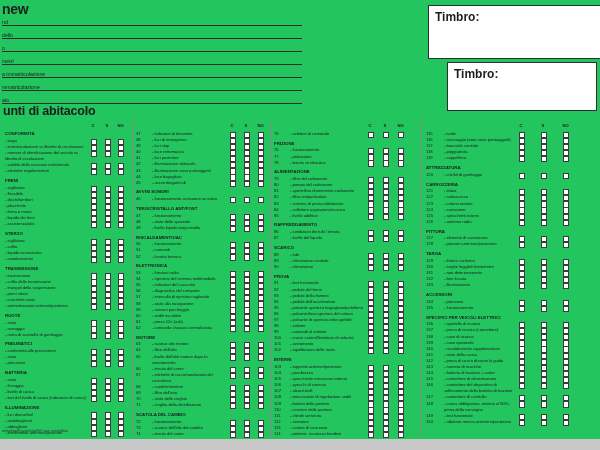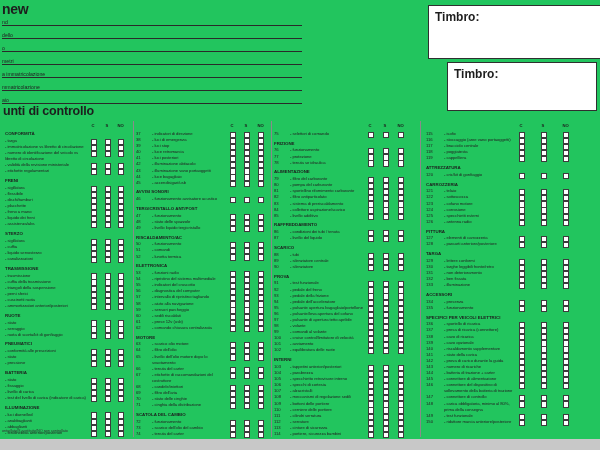--- a/index.html
+++ b/index.html
@@ -65,21 +65,21 @@
       </div>
     </div>
 
   <div class="box-outline" style="left:428px;top:5px;width:178px;height:52px;">
     <span class="box-label">Timbro:</span>
   </div>
   <div class="box-outline" style="left:447px;top:62px;width:148px;height:47px;">
     <span class="box-label">Timbro:</span>
   </div>
 
-  <div class="main-title">unti di controllo</div>
+  <div class="main-title">unti di abitacolo</div>
 
   <div class="col col1">
       <div class="col-hdr">
         <div class="ch ch0">C</div>
         <div class="ch ch1">S</div>
         <div class="ch ch2">NO</div>
       </div>
       <div class="section">
         <div class="sec-title">CONFORMITÀ</div>
         <div class="row">

